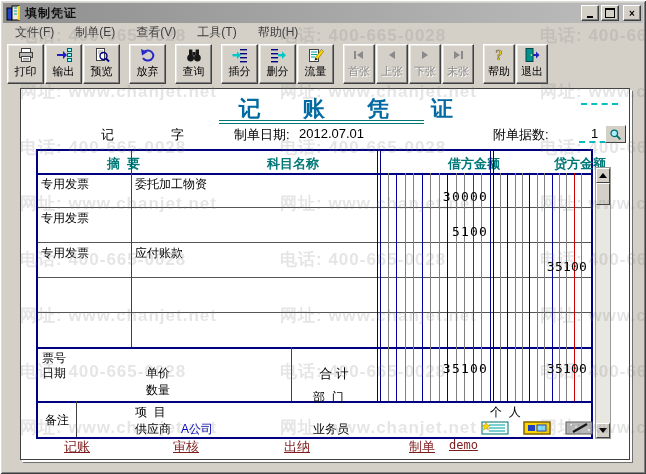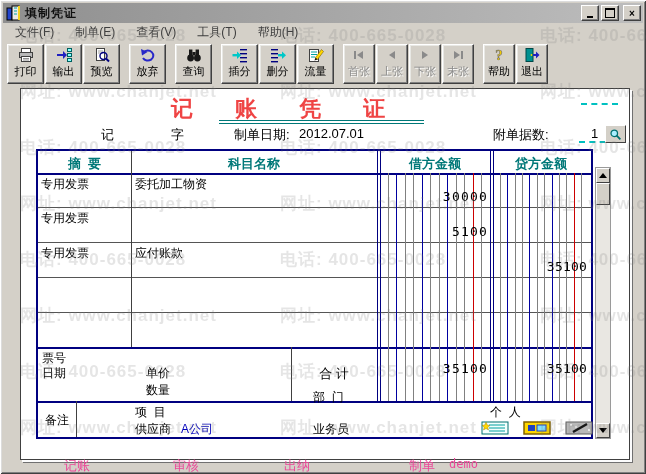--- a/index.html
+++ b/index.html
@@ -28,51 +28,51 @@
     box-shadow:inset -1px -1px 0 #808080,inset 1px 1px 0 #e8e8e4;display:flex;flex-direction:column;align-items:center;
     justify-content:flex-start;padding-top:2px;box-sizing:border-box;margin-right:1px;}
   .tbtn.sm{width:32px;}
   .tbtn .tlabel{font-size:11px;color:#000;margin-top:1px;white-space:nowrap;}
   .tbtn.disabled .tlabel{color:#8a8a8a;text-shadow:1px 1px 0 #ffffff;}
   .tgap{width:8px;}
   .tbtn svg{width:16px;height:16px;}
   
   .panel{position:absolute;left:20px;top:88px;width:608px;height:370px;background:#ffffff;
     border:1px solid #404040;box-shadow:2px 2px 0 #fcfcfc,3px 3px 0 #707070,4px 4px 0 #d4d0c8;}
-  .v-title{position:absolute;left:150px;top:5px;width:300px;text-align:left;font-size:22px;font-weight:bold;
-    color:#ef4444;letter-spacing:18px;white-space:nowrap;}
+  .v-title{position:absolute;left:150px;top:5px;width:300px;text-align:right;font-size:22px;font-weight:bold;
+    color:#0369a1;letter-spacing:18px;white-space:nowrap;}
   .u-line{position:absolute;left:198px;width:205px;height:1px;background:#007878;}
   .dashline{position:absolute;width:37px;height:0;border-top:2px dashed #00c0c0;}
   .info{font-size:13px;color:#000;white-space:pre;}
   .mag-btn{position:absolute;width:19px;height:16px;background:#d4d0c8;border:1px solid;
     border-color:#ffffff #404040 #404040 #ffffff;display:flex;align-items:center;justify-content:center;}
   
   .vtable{position:absolute;left:15px;top:60px;width:557px;height:290px;border:2px solid #000080;box-sizing:border-box;background:#fff;}
-  .th{position:absolute;top:4px;height:18px;font-size:13px;font-weight:bold;color:#007878;text-align:center;white-space:pre;}
+  .th{position:absolute;top:4px;height:18px;font-size:13px;font-weight:bold;color:#007878;text-align:center;white-space:pre;margin-left:39px;}
   .hline{position:absolute;height:1px;background:#555;left:0;width:553px;}
   .hline.navy{height:2px;background:#000080;}
   .vline-col{position:absolute;width:1px;background:#404040;}
   .vline-navy{position:absolute;width:1px;background:#000080;}
   .money-lines{position:absolute;top:22px;height:228px;pointer-events:none;}
   .money-lines .vline{position:absolute;top:0;bottom:0;width:1px;}
   .cell-text{position:absolute;font-size:12px;color:#000;white-space:pre;}
   .amt{position:absolute;display:flex;align-items:flex-end;justify-content:flex-end;
     font-family:"DejaVu Sans Mono",monospace;font-size:13px;color:#000;padding:0 1px 3px 0;box-sizing:border-box;}
   .amt.deb{letter-spacing:1.2px;}
   .amt.cre{letter-spacing:0.2px;}
   .blue-text{color:#0000bb;}
   
   .scrollbar{position:absolute;left:574px;top:78px;width:16px;height:272px;background:#e9e7e2;border:1px solid #9a9a9a;box-sizing:border-box;}
   .sb-btn{position:absolute;left:0;width:14px;height:15px;background:#d4d0c8;border:1px solid;
     border-color:#ffffff #404040 #404040 #ffffff;box-sizing:border-box;display:flex;align-items:center;justify-content:center;}
   .sb-thumb{position:absolute;left:0;top:15px;width:14px;height:22px;background:#d4d0c8;border:1px solid;
     border-color:#ffffff #404040 #404040 #ffffff;box-sizing:border-box;}
   .tri-up{width:0;height:0;border-left:4px solid transparent;border-right:4px solid transparent;border-bottom:5px solid #000;}
   .tri-down{width:0;height:0;border-left:4px solid transparent;border-right:4px solid transparent;border-top:5px solid #000;}
-  .sig{position:absolute;top:368px;font-size:13px;color:#ec4899;white-space:pre;}
+  .sig{position:absolute;top:349px;font-size:13px;color:#7f1d1d;white-space:pre;text-decoration:underline;}
   .ric{position:absolute;width:28px;height:14px;}
   
   .wm-layer{position:absolute;left:0;top:0;width:646px;height:442px;pointer-events:none;z-index:60;overflow:hidden;}
   .wm{position:absolute;font-size:17px;font-weight:bold;color:rgba(125,125,125,0.20);white-space:nowrap;letter-spacing:1px;}
 </style>
 </head>
 <body>
 
 <div class="window">
 

